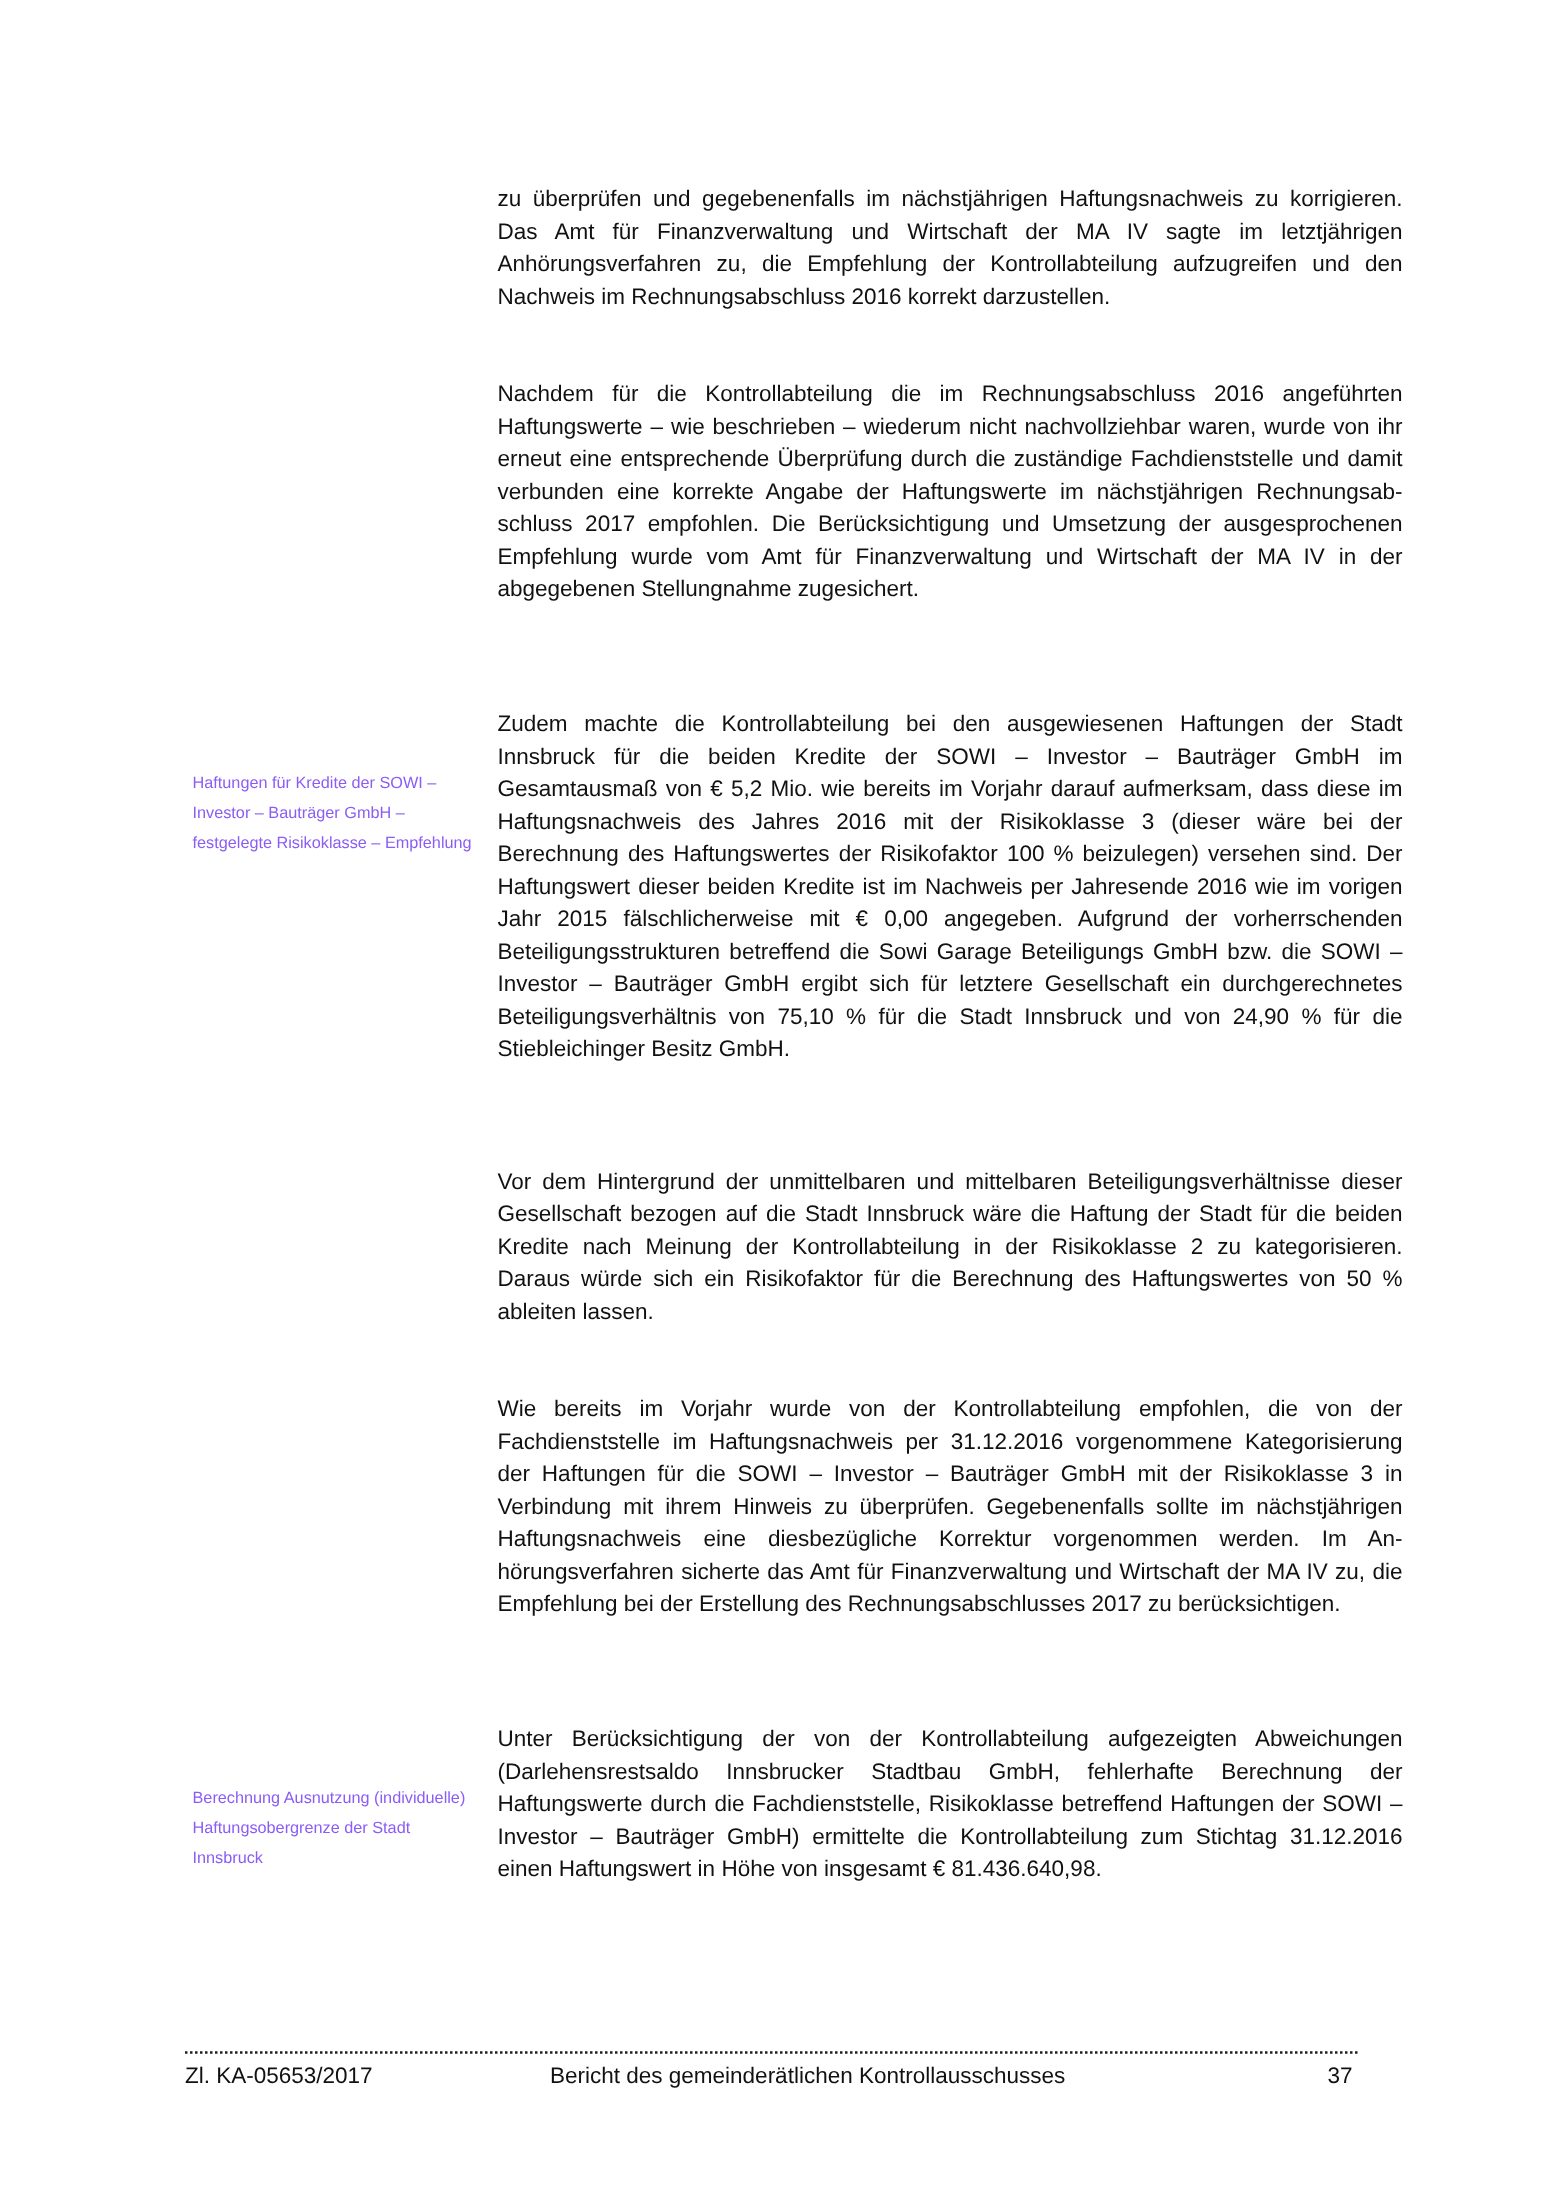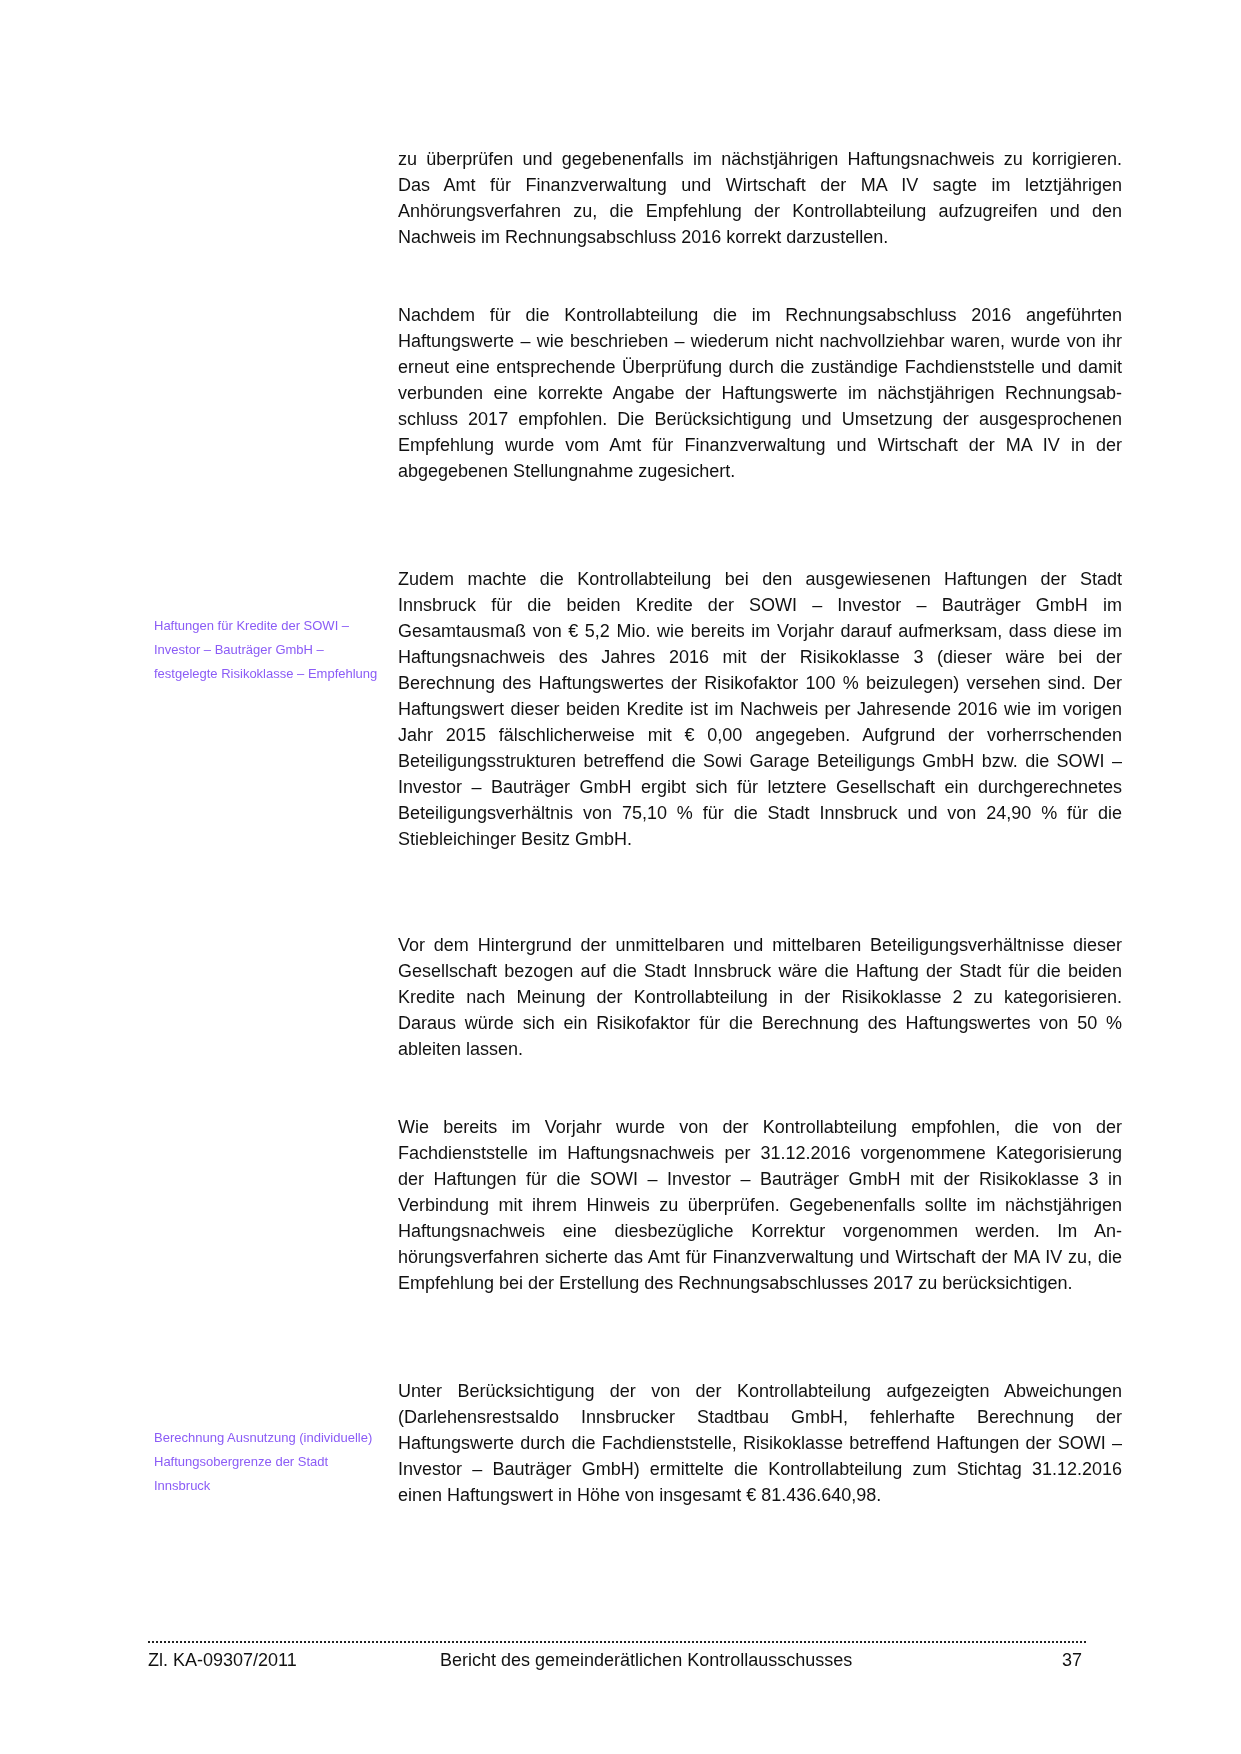--- a/index.html
+++ b/index.html
@@ -53,17 +53,17 @@
   </div>
 
   <div class="row" style="top:1378px;">
     <div class="side">Berechnung Ausnutzung (individuelle) Haftungsobergrenze der Stadt Innsbruck</div>
     <div class="main">
         <p>Unter Berücksichtigung der von der Kontrollabteilung aufgezeigten Ab­weichungen (Darlehensrestsaldo Innsbrucker Stadtbau GmbH, fehler­hafte Berechnung der Haftungswerte durch die Fachdienststelle, Risi­koklasse betreffend Haftungen der SOWI – Investor – Bauträger GmbH) ermittelte die Kontrollabteilung zum Stichtag 31.12.2016 einen Haftungswert in Höhe von insgesamt € 81.436.640,98.</p>
       </div>
   </div>
 
   <div class="footer-line"></div>
-  <div class="footer" style="left:148px;">Zl. KA-09307/2011</div>
+  <div class="footer" style="left:148px;">Zl. KA-05653/2017</div>
   <div class="footer" style="left:440px;">Bericht des gemeinderätlichen Kontrollausschusses</div>
   <div class="footer" style="left:1062px;">37</div>
 
 </div>
 
 </body></html>

